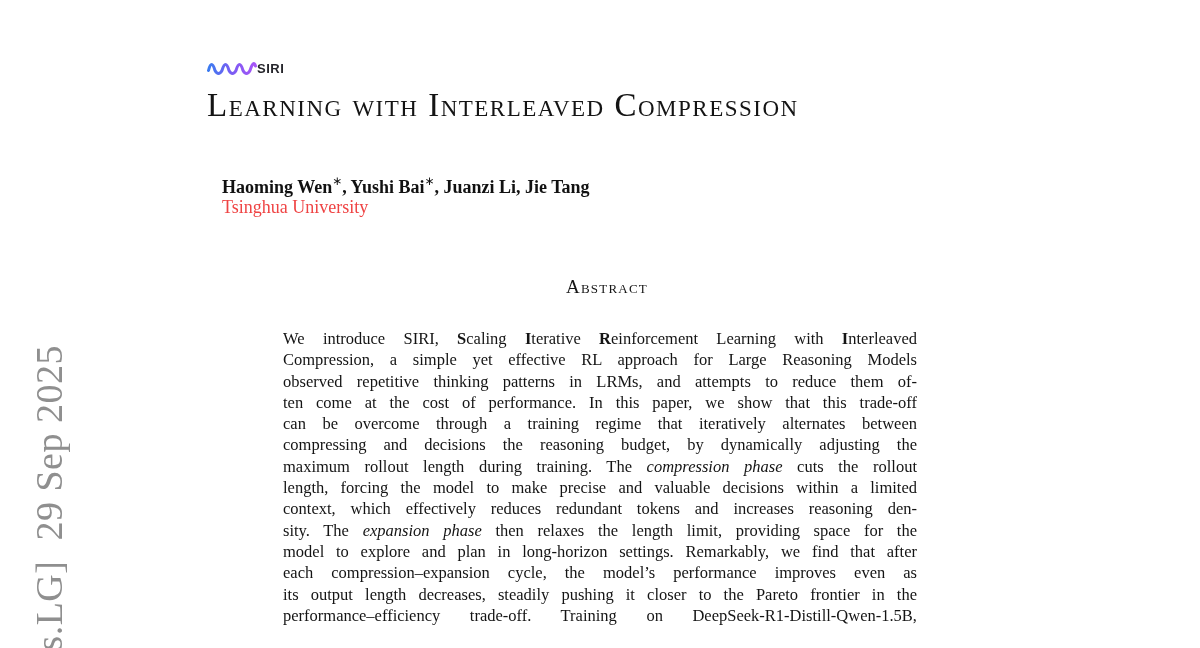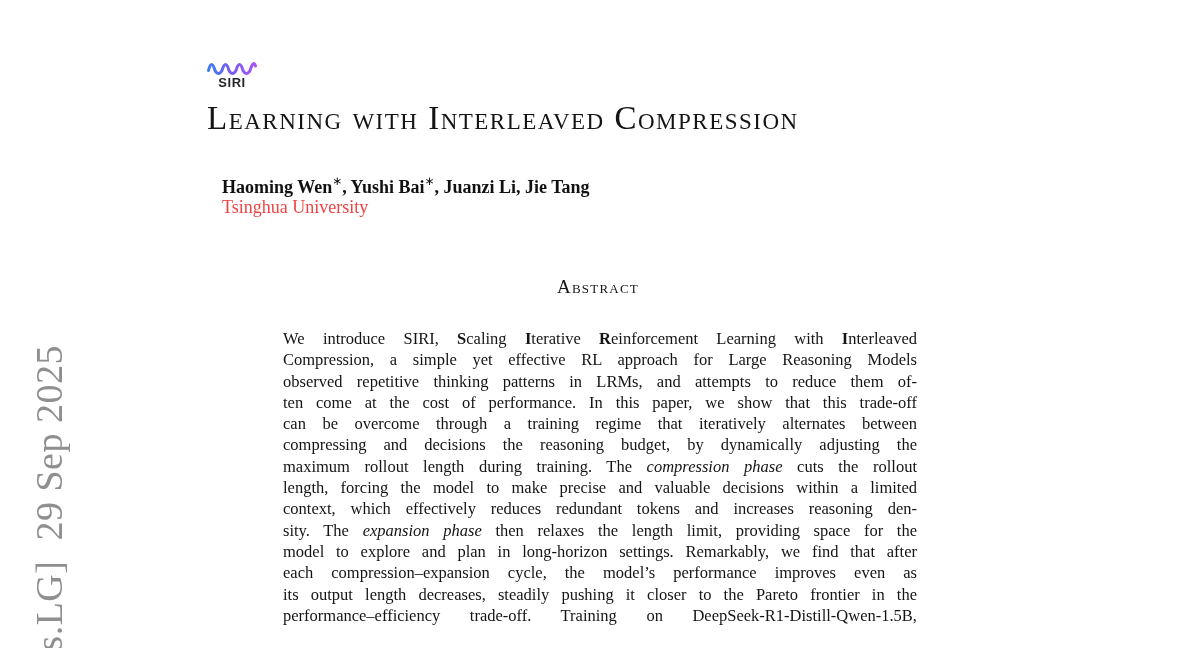--- a/index.html
+++ b/index.html
@@ -13,21 +13,21 @@
   .arxiv-stamp {
     position:absolute; left:30px; top:668px;
     transform-origin:0 0; transform:rotate(-90deg);
     font-family:"Liberation Serif", serif; font-size:38px; line-height:38px;
     color:#8f8f8f; white-space:pre; letter-spacing:0.5px;
   }
 
   
   .title-block { position:absolute; left:207px; top:60px; width:780px; }
   .title-line1 { display:flex; align-items:flex-end; gap:14px; }
-  .logo { display:flex; flex-direction:column; align-items:center; padding-bottom:13px; }
+  .logo { display:flex; flex-direction:row; align-items:center; padding-bottom:13px; }
   .logo svg { width:50px; height:16px; display:block; }
   .logo-text {
     font-family:"Liberation Sans", sans-serif; font-weight:700; font-size:13px;
     letter-spacing:0.5px; color:#26262c; line-height:13px; margin-top:0;
   }
   .title-l1, .title-l2 {
     font-family:"Liberation Serif", serif; font-weight:400;
     font-variant:small-caps; font-size:33px; line-height:36px;
     letter-spacing:1.5px; color:#141414;
   }
@@ -41,21 +41,21 @@
   .authors sup {
     font-size:12px; font-weight:400; position:relative; top:-1px; vertical-align:super;
   }
   .affiliation {
     position:absolute; left:222px; top:196px;
     font-size:18px; font-weight:400; color:#ef4444; line-height:22px;
   }
 
   
   .abstract-heading {
-    position:absolute; left:281px; top:276px; width:634px;
+    position:absolute; left:290px; top:276px; width:634px;
     text-align:center; font-weight:400; font-variant:small-caps;
     font-size:19px; letter-spacing:1.2px; color:#161616;
   }
   .abstract-body {
     position:absolute; left:283px; top:328px; width:634px;
     font-size:16.5px; line-height:21.3px; color:#141414;
   }
   .abs-line {
     text-align:justify; text-align-last:justify;
     height:21.3px; overflow:hidden;

